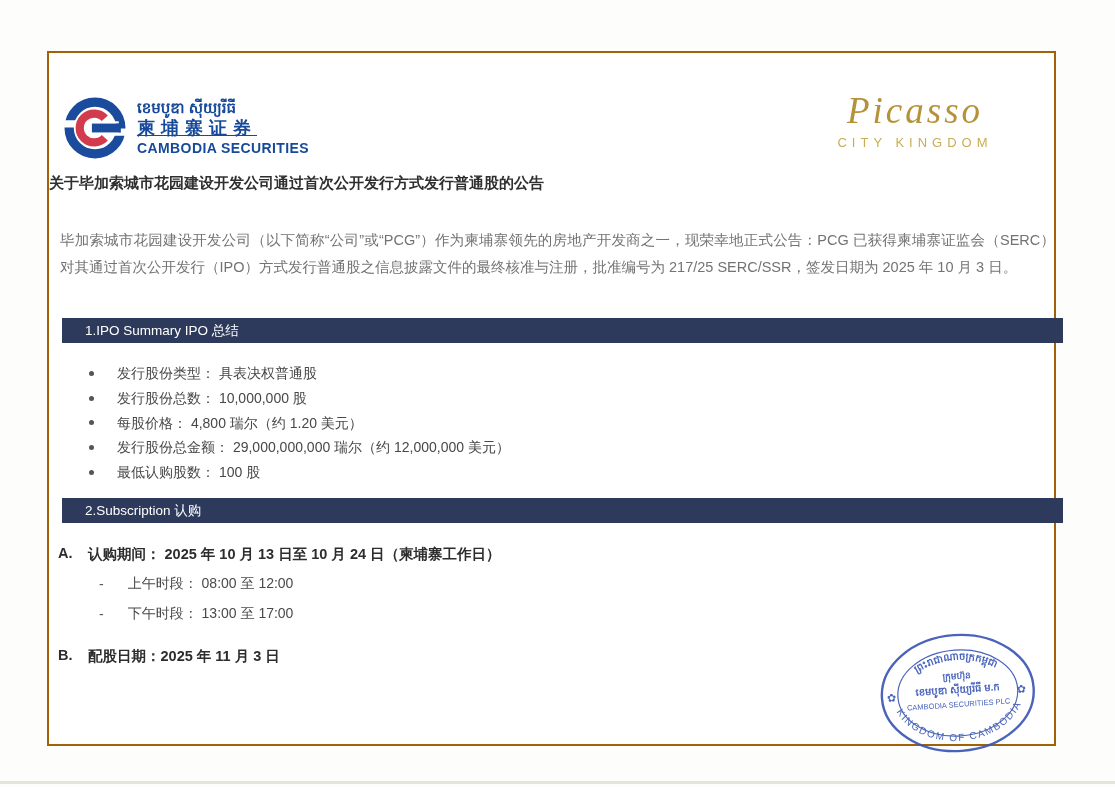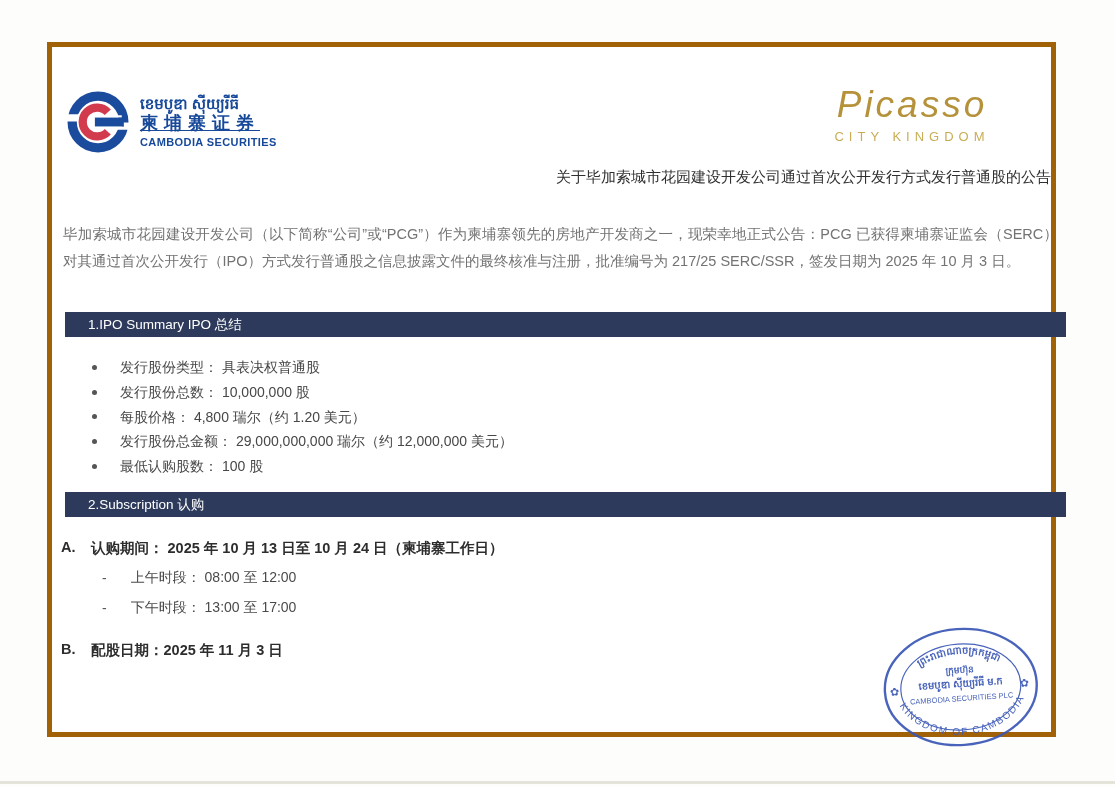--- a/index.html
+++ b/index.html
@@ -3,38 +3,38 @@
 <meta charset="utf-8">
 <style>
   html,body{margin:0;padding:0;}
   body{
     width:1115px;height:787px;position:relative;overflow:hidden;
     background:#fdfdfb;
     font-family:"Liberation Sans", sans-serif;
     -webkit-font-smoothing:antialiased;
   }
   .doc{
-    position:absolute;left:47px;top:42px;width:1009px;height:695px;
-    border:5px solid #a16207;background:#ffffff;box-sizing:border-box;
+    position:absolute;left:47px;top:51px;width:1009px;height:695px;
+    border:2px solid #a16207;background:#ffffff;box-sizing:border-box;
   }
   
   .csx-logo{position:absolute;top:44px;left:15px;display:flex;align-items:center;gap:11px;}
   .csx-text{display:flex;flex-direction:column;line-height:1.15;color:#17499a;}
   .csx-khmer{font-size:15px;font-weight:bold;}
   .csx-cn{font-size:18px;font-weight:bold;letter-spacing:6px;margin-top:1px;text-decoration:underline;}
-  .csx-en{font-size:11px;font-weight:bold;letter-spacing:0.4px;margin-top:2px;}
+  .csx-en{font-size:14px;font-weight:bold;letter-spacing:0.4px;margin-top:2px;}
   .picasso{position:absolute;top:38px;right:44px;width:190px;text-align:center;}
   .picasso-script{
-    font-family:Liberation Sans, sans-serif;font-style:italic;
+    font-family:Liberation Serif, serif;font-style:italic;
     font-size:37px;color:#b5923a;letter-spacing:3px;line-height:1.1;
   }
   .picasso-sub{font-size:13px;color:#c9ad55;letter-spacing:5px;margin-top:3px;}
   
-  .title{position:absolute;top:121px;left:0;right:0;text-align:right;
-    font-size:15px;font-weight:normal;color:#2f2f2f;}
+  .title{position:absolute;top:121px;left:0;right:0;text-align:left;
+    font-size:15px;font-weight:bold;color:#2f2f2f;}
   .para{position:absolute;left:11px;width:995px;font-size:14.5px;line-height:27px;
     color:#737373;text-align:justify;}
   .para1{top:174px;}
   .para2{top:236px;}
   
   .bar{position:absolute;left:13px;width:1001px;height:25px;background:#2d3a5b;
     color:#ffffff;display:flex;align-items:center;font-size:13.5px;}
   .bar1{top:265px;}
   .bar2{top:445px;}
   .bar .num{margin-left:23px;}

